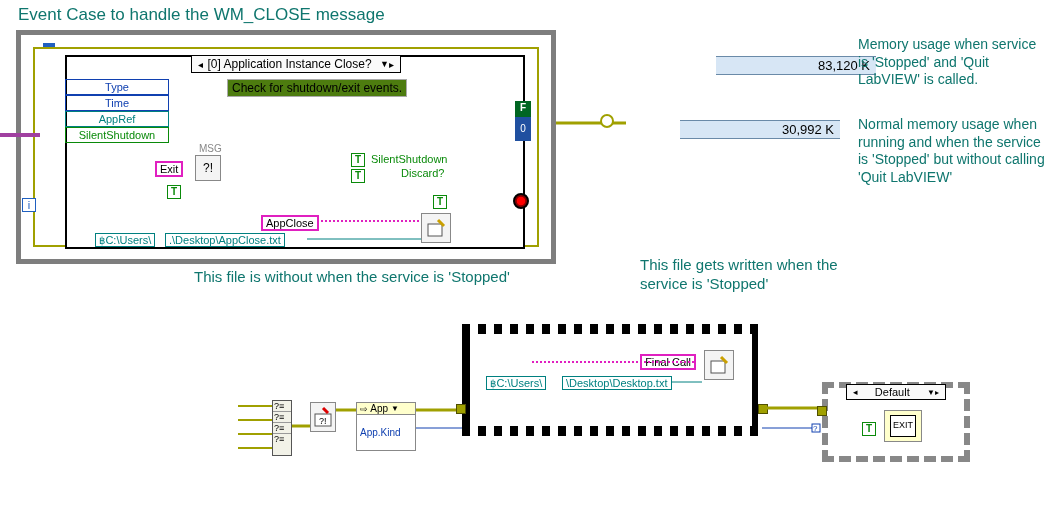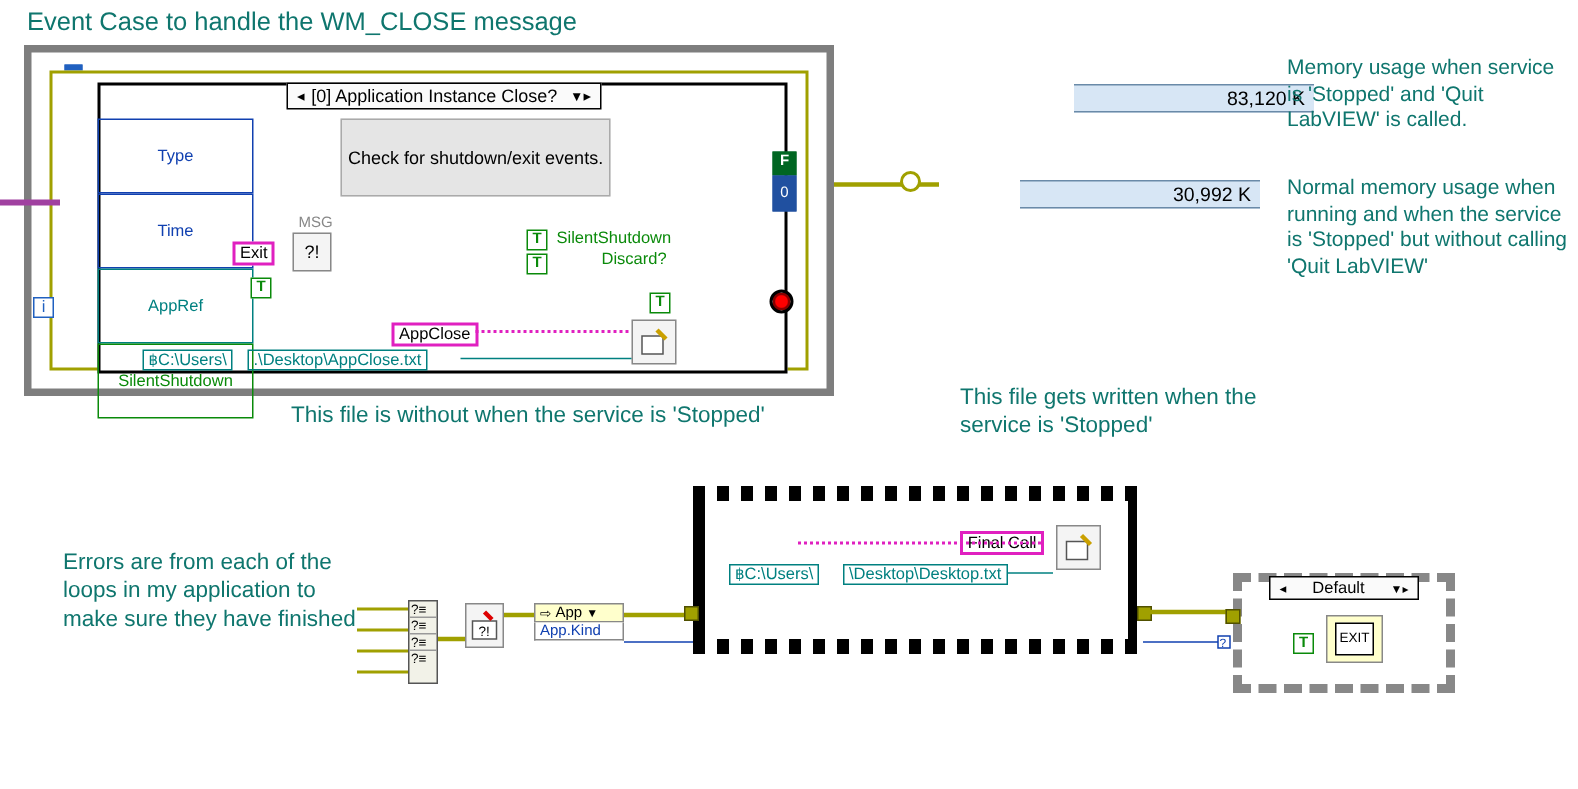--- a/index.html
+++ b/index.html
@@ -6,22 +6,22 @@
   .canvas{position:relative;width:1052px;height:526px}
   .abs{position:absolute;box-sizing:border-box}
   .ann{color:#0f766e;line-height:1.25}
   .ann-title{font-size:17px}
   
   .event-border{border:5px solid #7e7e7e}
   .while-border{border:2px solid #a0a000;background:#fff}
   .event-inner{border:2px solid #000;background:#fff}
   .event-sel{border:1px solid #000;background:#fafafa;font-size:12px;text-align:center;padding:1px 6px;display:flex;align-items:center;justify-content:center}
   .event-sel .tri{margin-left:4px;font-size:9px}
-  .comment{background:#e5e5e5;border:1px solid #aaa;font-size:12px;padding:18px 4px}
-  .node-left{border:1px solid #000;font-size:11px;text-align:center;padding:17px 3px;line-height:14px}
+  .comment{background:#4d7c0f;border:1px solid #aaa;font-size:12px;padding:1px 4px}
+  .node-left{border:1px solid #000;font-size:11px;text-align:center;padding:0 3px;line-height:14px}
   .node-left.sd{color:#0a8a0a;border-color:#0a8a0a}
   .pink-lbl{border:2px solid #e020c0;background:#fff;color:#000;font-size:11px;padding:0 3px}
   .green-txt{color:#0a8a0a;font-size:11px}
   .path-box{border:1px solid #008080;color:#008080;font-size:11px;padding:0 3px;white-space:nowrap}
   .tconst{border:1px solid #0a8a0a;color:#0a8a0a;font-size:10px;font-weight:bold;width:14px;height:14px;line-height:12px;text-align:center;background:#fff}
   .fconst{border:1px solid #0a8a0a;color:#0a8a0a;font-size:10px;font-weight:bold;width:14px;height:14px;line-height:12px;text-align:center;background:#fff}
   .stop-btn{width:16px;height:16px;border:2px solid #000;border-radius:50%;background:radial-gradient(circle,#f00 45%,#800 55%)}
   .icon-box{width:26px;height:26px;border:1px solid #888;background:#f4f4f4;display:flex;align-items:center;justify-content:center;font-size:12px}
   .mst-bar{background:#d7e6f5;border-top:1px solid #6a8aa8;border-bottom:1px solid #6a8aa8;text-align:right;font-size:13px;padding:1px 6px}
   
@@ -118,21 +118,20 @@
   <div class="abs ann" style="left:194px;top:268px;font-size:15px">This file is without when the service is 'Stopped'</div>
 
   <div class="abs mst-bar" style="left:716px;top:56px;width:160px">83,120 K</div>
   <div class="abs ann" style="left:858px;top:36px;width:184px">Memory usage when service is 'Stopped' and 'Quit LabVIEW' is called.</div>
 
   <div class="abs mst-bar" style="left:680px;top:120px;width:160px">30,992 K</div>
   <div class="abs ann" style="left:858px;top:116px;width:190px">Normal memory usage when running and when the service is 'Stopped' but without calling 'Quit LabVIEW'</div>
 
   <div class="abs ann" style="left:640px;top:256px;width:200px;font-size:15px">This file gets written when the service is 'Stopped'</div>
 
-  <div class="abs ann" style="left:42px;top:366px;width:200px;font-size:15px">Errors are from each of the loops in my application to make sure they have finished</div>
 
   <div class="abs bundle" style="left:272px;top:400px;width:20px;height:56px">
     <div style="border-bottom:1px solid #999;padding:0 1px">?≡</div>
     <div style="border-bottom:1px solid #999;padding:0 1px">?≡</div>
     <div style="border-bottom:1px solid #999;padding:0 1px">?≡</div>
     <div style="padding:0 1px">?≡</div>
   </div>
   <svg class="abs svgwire" style="left:238px;top:400px" width="34" height="60">
     <line x1="0" y1="6" x2="34" y2="6" stroke="#a0a000" stroke-width="2"></line>
     <line x1="0" y1="20" x2="34" y2="20" stroke="#a0a000" stroke-width="2"></line>
@@ -144,21 +143,21 @@
         <rect x="1" y="8" width="16" height="12" fill="#fff" stroke="#555"></rect>
         <path d="M9 2 L14 7" stroke="#d00" stroke-width="3"></path>
         <text x="5" y="18" font-size="9">?!</text>
       </svg>
   </div>
 
   <div class="abs" style="left:356px;top:402px;width:60px">
     <div style="border:1px solid #888;background:#ffffcc;font-size:10px;padding:0 3px;display:flex;align-items:center">
       <span style="font-size:9px">⇨</span>&nbsp;<span>App</span>&nbsp;<span style="font-size:8px">▼</span>
     </div>
-    <div style="border:1px solid #888;border-top:none;background:#fff;font-size:10px;padding:0 3px;color:#1040b0">App.Kind</div>
+    <div style="border:1px solid #888;border-top:none;background:#fff;font-size:10px;padding:12px 3px;color:#1040b0">App.Kind</div>
   </div>
 
   <svg class="abs svgwire" style="left:292px;top:404px" width="180" height="40">
     <line x1="0" y1="22" x2="18" y2="22" stroke="#a0a000" stroke-width="3"></line>
     <line x1="44" y1="6" x2="64" y2="6" stroke="#a0a000" stroke-width="3"></line>
     <line x1="124" y1="6" x2="180" y2="6" stroke="#a0a000" stroke-width="3"></line>
     <line x1="124" y1="24" x2="180" y2="24" stroke="#1040b0" stroke-width="1"></line>
   </svg>
 
   <div class="abs film" style="left:462px;top:324px;width:300px;height:112px">

